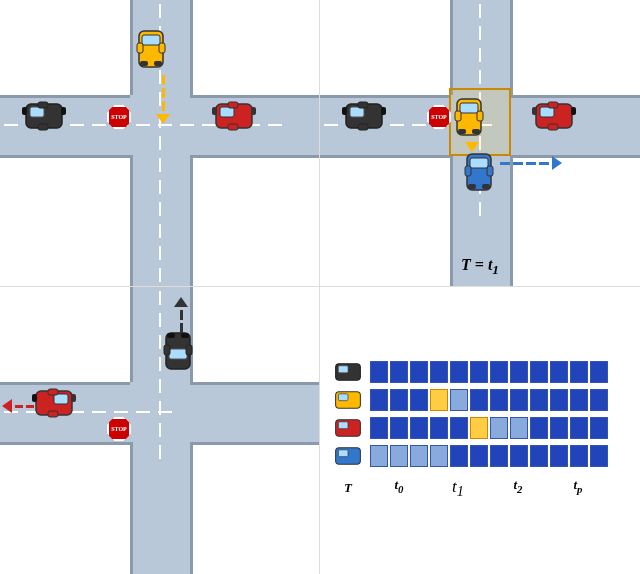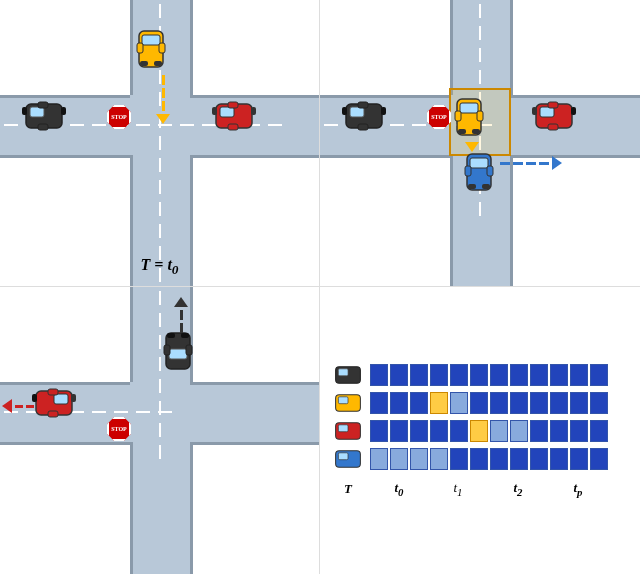--- a/index.html
+++ b/index.html
@@ -248,23 +248,20 @@
         <rect x="10" y="7" width="14" height="10" rx="2" fill="#aaddff" stroke="#555" stroke-width="1"></rect>
         <rect x="18" y="2" width="10" height="6" rx="2" fill="#333" stroke="#222" stroke-width="1"></rect>
         <rect x="18" y="24" width="10" height="6" rx="2" fill="#333" stroke="#222" stroke-width="1"></rect>
         <rect x="2" y="7" width="5" height="8" rx="2" fill="#111"></rect>
         <rect x="41" y="7" width="5" height="8" rx="2" fill="#111"></rect>
       </svg>
     </div>
 
     <div class="stop-sign" style="top:105px; left:107px;">STOP</div>
 
-    <div class="panel-label">
-      <em>T</em> = <em>t</em><sub>0</sub>
-    </div>
   </div>
 
   <div class="intersection-panel" style="border-bottom:1px solid #ddd;">
 
     <div class="road-h" style="top:95px; left:0; right:0; width:100%;"></div>
     <div class="road-v" style="top:0; bottom:0; left:130px; height:100%;"></div>
 
     <div class="road-edge-h" style="top:95px; left:0; width:130px;"></div>
     <div class="road-edge-h" style="top:155px; left:0; width:130px;"></div>
     <div class="road-edge-h" style="top:95px; left:190px; width:130px;"></div>
@@ -352,20 +349,23 @@
         <rect x="10" y="7" width="14" height="10" rx="2" fill="#aaddff" stroke="#555" stroke-width="1"></rect>
         <rect x="18" y="2" width="10" height="6" rx="2" fill="#333" stroke="#222" stroke-width="1"></rect>
         <rect x="18" y="24" width="10" height="6" rx="2" fill="#333" stroke="#222" stroke-width="1"></rect>
         <rect x="2" y="7" width="5" height="8" rx="2" fill="#111"></rect>
         <rect x="41" y="7" width="5" height="8" rx="2" fill="#111"></rect>
       </svg>
     </div>
 
     <div class="stop-sign" style="top:105px; left:107px;">STOP</div>
 
+    <div class="panel-label">
+      <em>T</em> = <em>t</em><sub>1</sub>
+    </div>
   </div>
 
   <div class="intersection-panel" style="border-right:1px solid #ddd;">
 
     <div class="road-h" style="top:95px; left:0; right:0; width:100%;"></div>
     <div class="road-v" style="top:0; bottom:0; left:130px; height:100%;"></div>
 
     <div class="road-edge-h" style="top:95px; left:0; width:130px;"></div>
     <div class="road-edge-h" style="top:155px; left:0; width:130px;"></div>
     <div class="road-edge-h" style="top:95px; left:190px; width:130px;"></div>
@@ -533,21 +533,21 @@
 
       <div class="tl-labels-row">
         <div class="tl-T-label"><em>T</em></div>
         <div class="tl-time-labels">
 
           <div style="display:flex; flex-direction:column; align-items:center; width:58px;">
             <span style="font-style:italic; font-weight:bold; font-size:13px;"><em>t</em><sub>0</sub></span>
           </div>
 
           <div style="display:flex; flex-direction:column; align-items:center; width:60px;">
-            <span style="font-style:italic; font-weight:normal; font-size:13px;"><em>t</em><sub>1</sub></span>
+            <span style="font-style:italic; font-weight:normal; font-size:17px;"><em>t</em><sub>1</sub></span>
           </div>
 
           <div style="display:flex; flex-direction:column; align-items:center; width:60px;">
             <span style="font-style:italic; font-weight:bold; font-size:13px;"><em>t</em><sub>2</sub></span>
           </div>
 
           <div style="display:flex; flex-direction:column; align-items:center; width:60px;">
             <span style="font-style:italic; font-weight:bold; font-size:13px;"><em>t</em><sub>p</sub></span>
           </div>
         </div>

